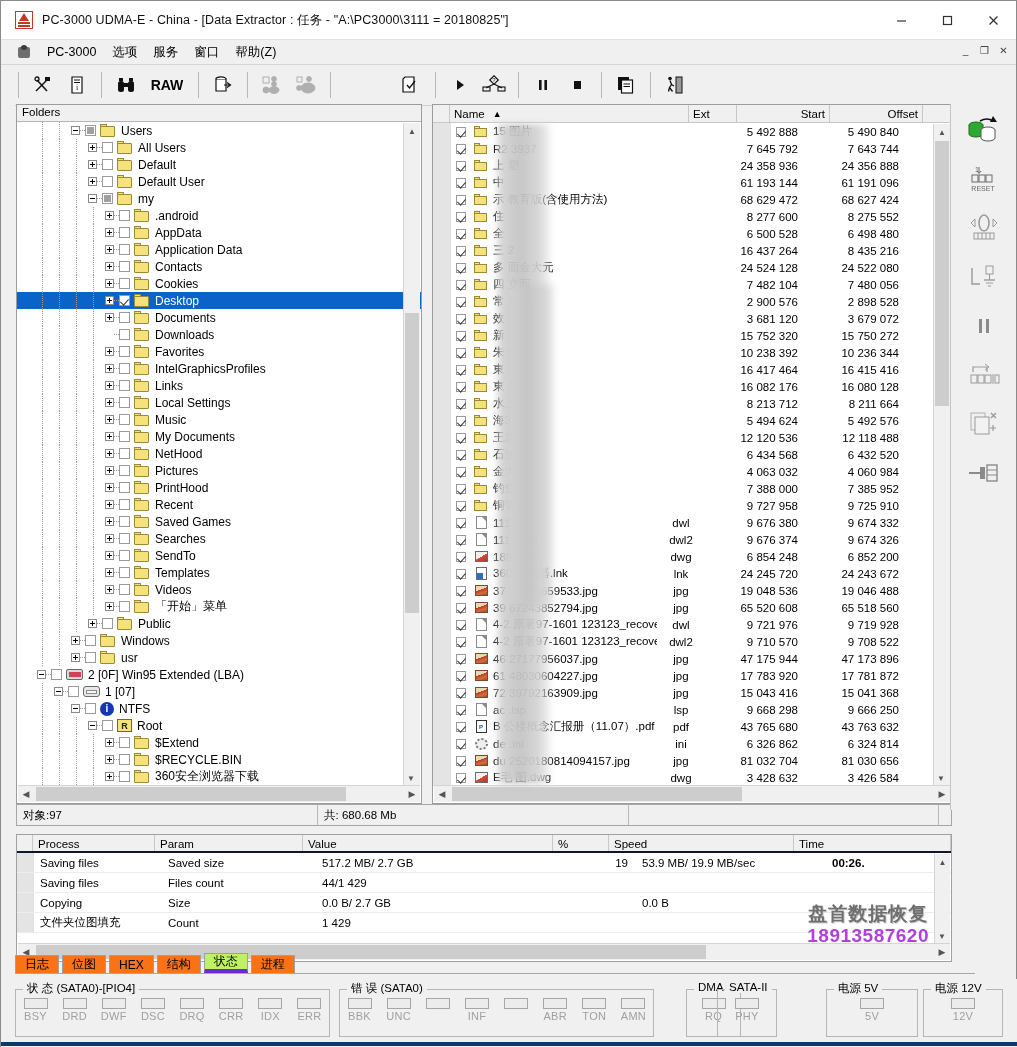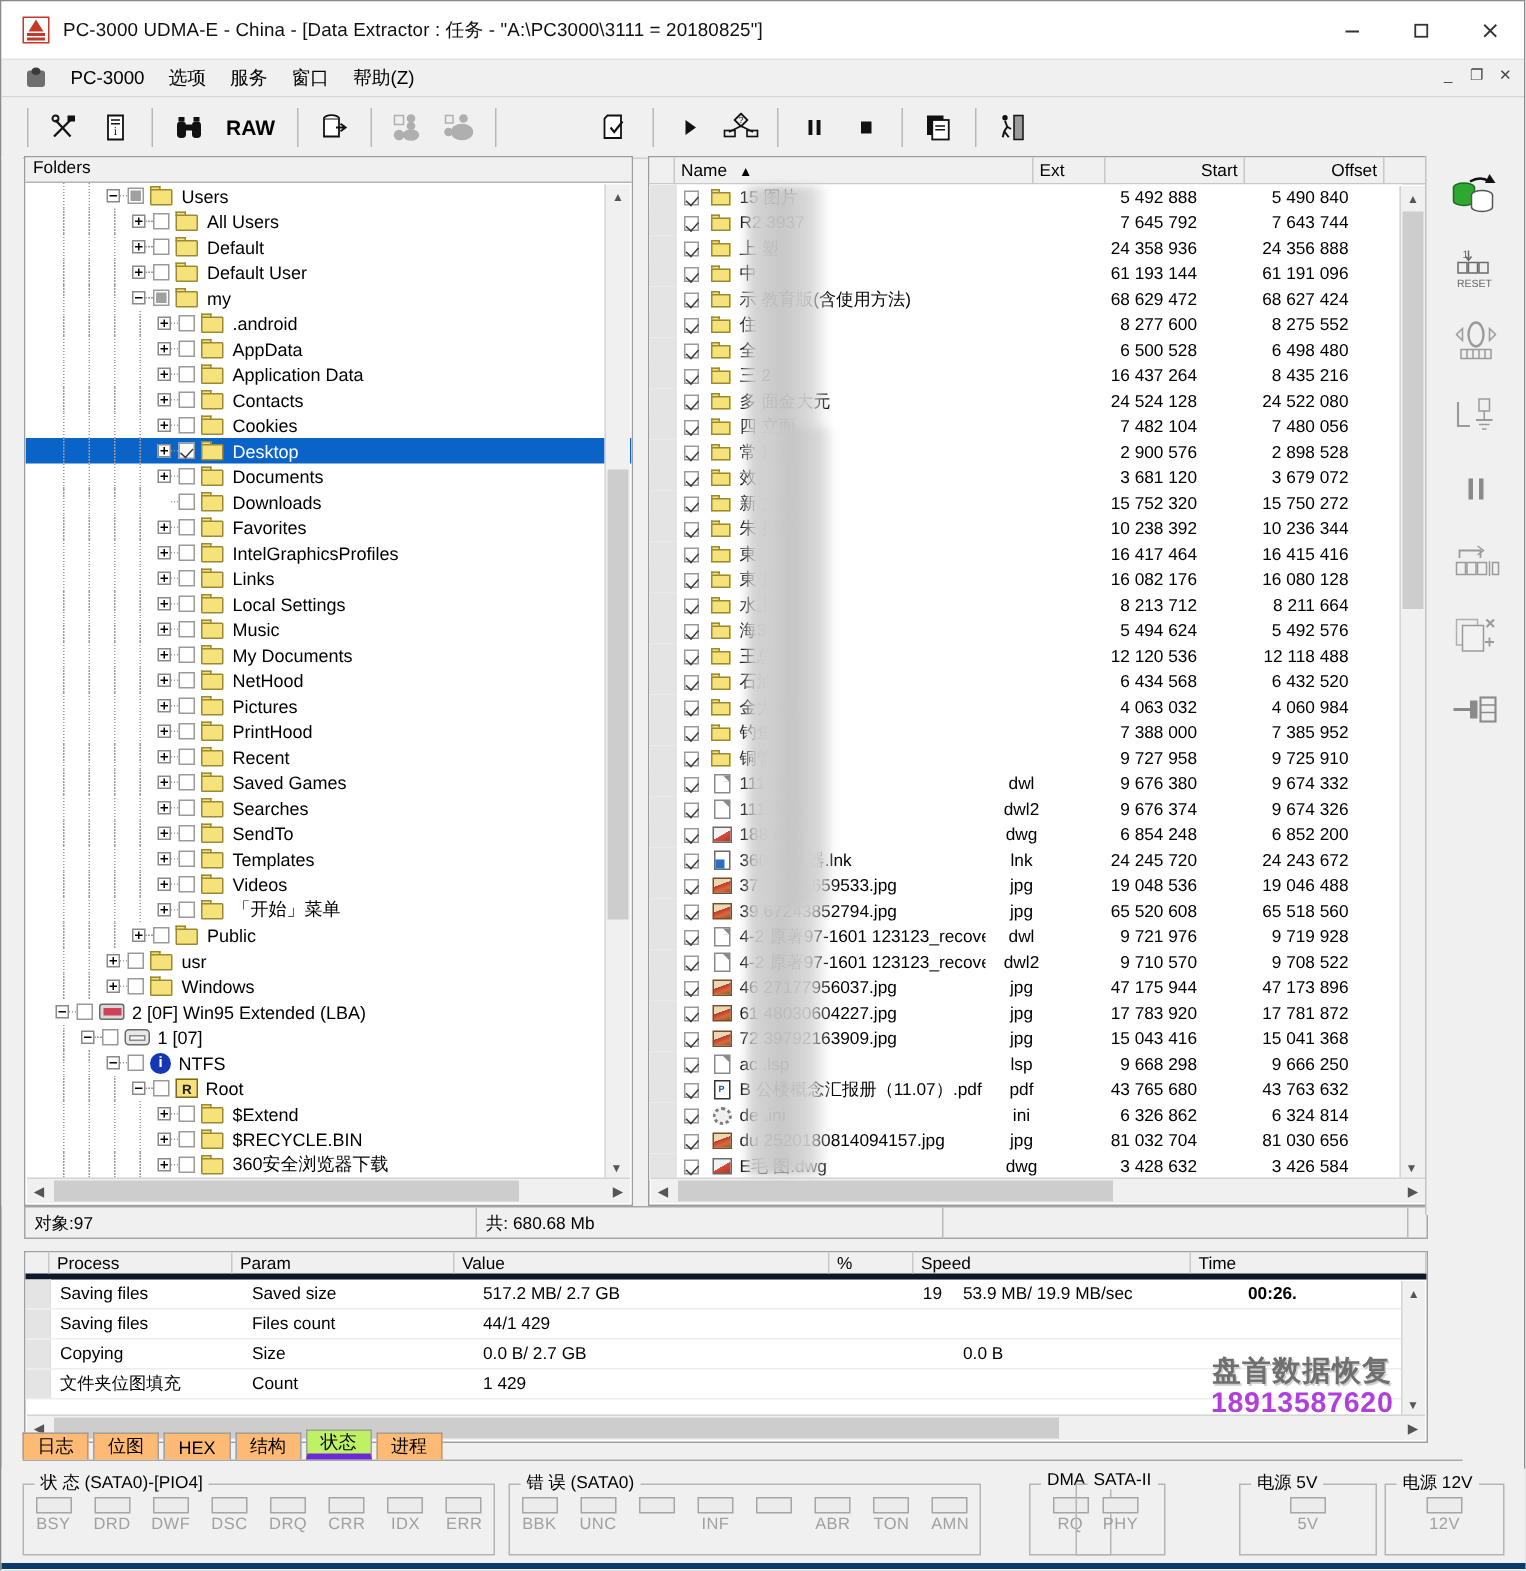--- a/index.html
+++ b/index.html
@@ -164,21 +164,21 @@
 
   
   .statstrip{position:absolute;left:14px;top:700px;width:936px;height:22px;
              display:flex;background:#f0f0f0;border:1px solid #a6a6a6;box-sizing:border-box;}
   .ss-cell{border-right:1px solid #b9b9b9;padding:3px 6px;font-size:11.5px;box-sizing:border-box;
            white-space:nowrap;overflow:hidden;}
 
   
   .procwrap{position:absolute;left:14px;top:730px;width:936px;height:128px;
             background:#fff;border:1px solid #a0a0a0;box-sizing:border-box;}
-  .pg-head{height:18px;display:flex;background:#f0f0f0;border-bottom:4px solid #0f172a;
+  .pg-head{height:18px;display:flex;background:#f0f0f0;border-bottom:2px solid #0f172a;
            font-size:11.5px;box-sizing:border-box;}
   .pg-head .ph{border-right:1px solid #c8c8c8;padding:1px 5px 0 5px;box-sizing:border-box;
                display:flex;align-items:center;white-space:nowrap;}
   .pgrow{height:19px;display:flex;align-items:center;font-size:11.5px;
          border-bottom:1px solid #ededed;}
   .pc-l{width:16px;flex:none;background:#e4e4e4;height:19px;border-right:1px solid #e0e0e0;}
   .pc-proc{width:122px;flex:none;padding-left:6px;overflow:hidden;white-space:nowrap;}
   .pc-param{width:148px;flex:none;padding-left:6px;overflow:hidden;white-space:nowrap;}
   .pc-val{width:250px;flex:none;padding-left:6px;overflow:hidden;white-space:nowrap;}
   .pc-pct{width:56px;flex:none;text-align:right;padding-right:7px;}
@@ -186,21 +186,21 @@
   .pc-time{flex:1;padding-left:5px;overflow:hidden;white-space:nowrap;font-weight:bold;}
 
   .wm{position:absolute;right:22px;bottom:14px;text-align:center;z-index:8;}
   .wm1{font-size:19px;font-weight:bold;color:#6f6f6f;letter-spacing:1px;
        text-shadow:1px 1px 0 #cfcfcf;font-family:"DejaVu Sans",sans-serif;}
   .wm2{font-size:19px;font-weight:bold;color:#b03fdc;letter-spacing:0.5px;margin-top:-2px;}
 
   
   .tabsrow{position:absolute;left:14px;top:952px;width:960px;height:20px;display:flex;
            align-items:flex-end;border-bottom:1px solid #a8a8a8;}
-  .tab{height:18px;padding:0 9px;margin-right:3px;background:#fdba74;
+  .tab{height:18px;padding:0 9px;margin-right:3px;background:#f97316;
        border:1px solid #a0a0a0;border-bottom:none;font-size:12px;
        display:flex;align-items:center;box-sizing:border-box;cursor:default;}
   .tab.active{background:#bef264;height:20px;border-bottom:4px solid #6d28d9;
               position:relative;z-index:2;}
 
   
   .statusarea{position:absolute;left:0px;top:978px;width:1017px;height:69px;background:#f0f0f0;}
   .grp{position:absolute;border:1px solid #b5b5b5;box-sizing:border-box;height:48px;top:10px;}
   .grp > .gtitle{position:absolute;top:-9px;left:7px;background:#f0f0f0;padding:0 4px;
                  font-size:11.5px;color:#000;white-space:nowrap;}
@@ -925,37 +925,37 @@
             </div>
             <div class="tw">
               <div class="pm plus"></div>
               <div class="dots"></div>
             </div>
             <div class="cb"></div>
             <div class="fold">
               <div class="ft"></div>
               <div class="fb"></div>
             </div>
+            <span class="tlabel">Windows</span>
+          </div>
+          <div class="tnode">
+            <div style="width: 51px; height: 17px; flex: 0 0 auto; position: relative;">
+              <div class="vline" style="left: 25px;"></div>
+              <div class="vline" style="left: 42px;"></div>
+            </div>
+            <div class="tw">
+              <div class="pm plus"></div>
+              <div class="dots"></div>
+            </div>
+            <div class="cb"></div>
+            <div class="fold">
+              <div class="ft"></div>
+              <div class="fb"></div>
+            </div>
             <span class="tlabel">usr</span>
-          </div>
-          <div class="tnode">
-            <div style="width: 51px; height: 17px; flex: 0 0 auto; position: relative;">
-              <div class="vline" style="left: 25px;"></div>
-              <div class="vline" style="left: 42px;"></div>
-            </div>
-            <div class="tw">
-              <div class="pm plus"></div>
-              <div class="dots"></div>
-            </div>
-            <div class="cb"></div>
-            <div class="fold">
-              <div class="ft"></div>
-              <div class="fb"></div>
-            </div>
-            <span class="tlabel">Windows</span>
           </div>
           <div class="tnode">
             <div style="width: 17px; height: 17px; flex: 0 0 auto; position: relative;"></div>
             <div class="tw">
               <div class="pm"></div>
               <div class="dots"></div>
             </div>
             <div class="cb"></div>
             <div class="ico-ext"></div>
             <span class="tlabel">2 [0F] Win95 Extended  (LBA)</span>

